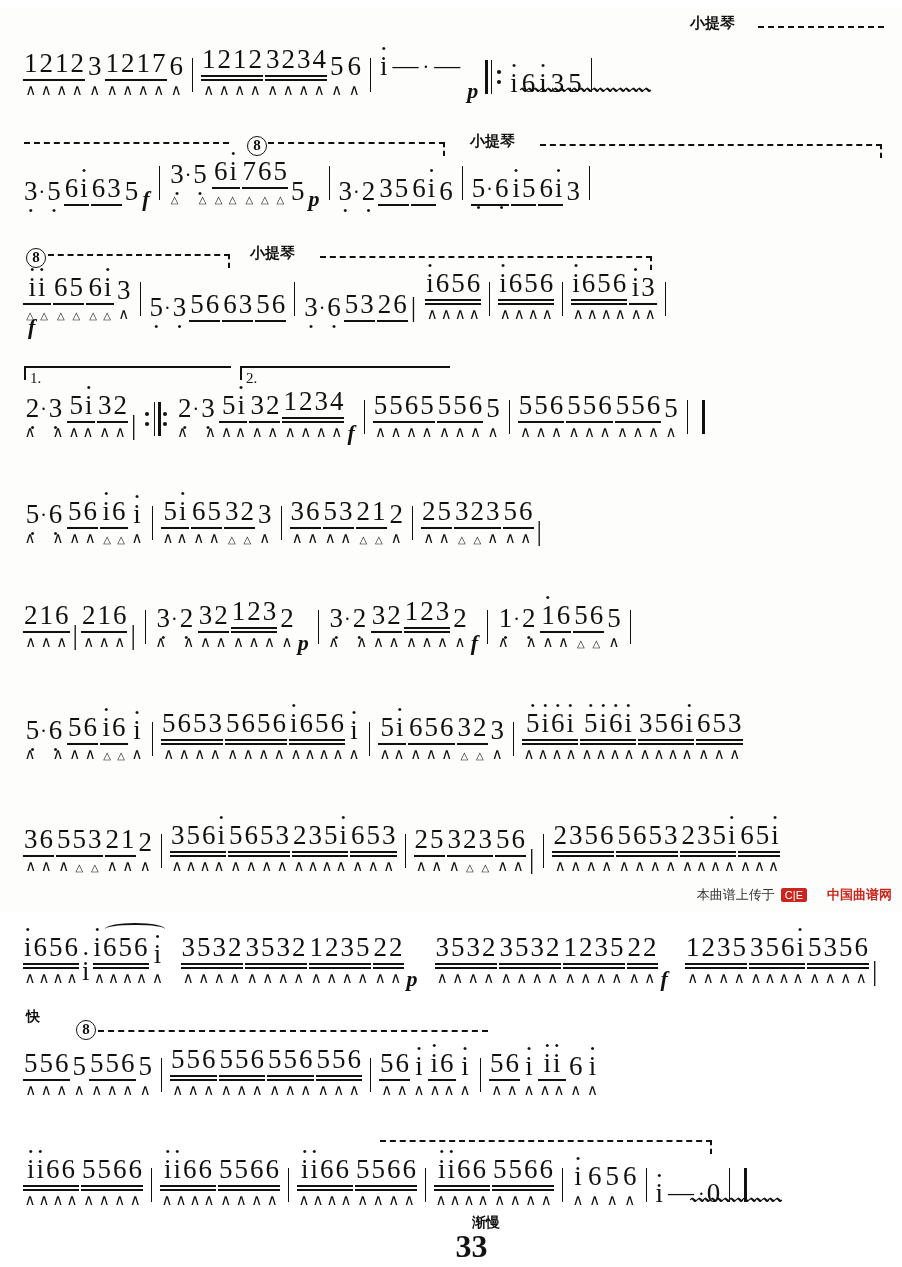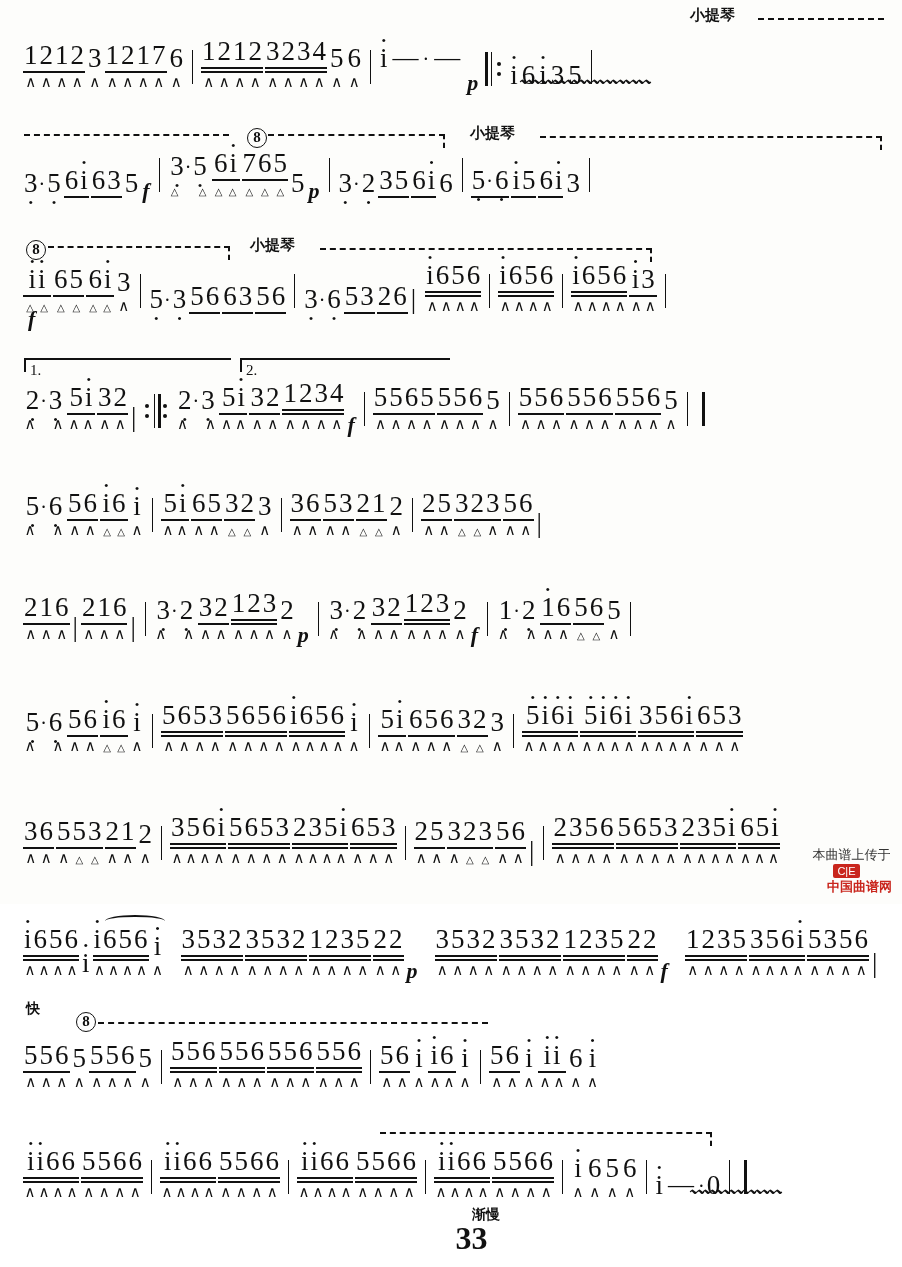--- a/index.html
+++ b/index.html
@@ -10,21 +10,21 @@
   body {
     width: 902px;
     height: 1267px;
     position: relative;
     font-family: "Liberation Serif", serif;
     color: #111;
     overflow: hidden;
   }
   .page {
     position: absolute;
-    left: 0; top: 0;
+    left: 0; top: 8px;
     width: 902px;
     height: 904px;
     background: #fdfdfb;
   }
   
   .system {
     position: absolute;
     left: 22px;
     right: 18px;
     display: flex;
@@ -206,36 +206,35 @@
   }
   .footer-note {
     position: absolute;
     right: 10px;
     bottom: 8px;
     display: flex;
     align-items: center;
     font-family: "Liberation Sans", sans-serif;
     font-size: 13px;
     color: #333;
-    flex-direction: column;
   }
   .footer-note .brand {
     color: #c9261d;
     font-weight: bold;
     margin-left: 16px;
   }
   .footer-logo {
     display: inline-block;
     background: #c9261d;
     color: #fff;
     font-size: 11px;
     padding: 1px 4px;
     border-radius: 2px;
     margin-left: 6px;
-    margin-right: 16px;
+    margin-right: 4px;
   }
   .tempo {
     position: absolute;
     font-family: "Liberation Sans", sans-serif;
     font-size: 14px;
     font-weight: bold;
   }
 </style>
 </head>
 <body>

